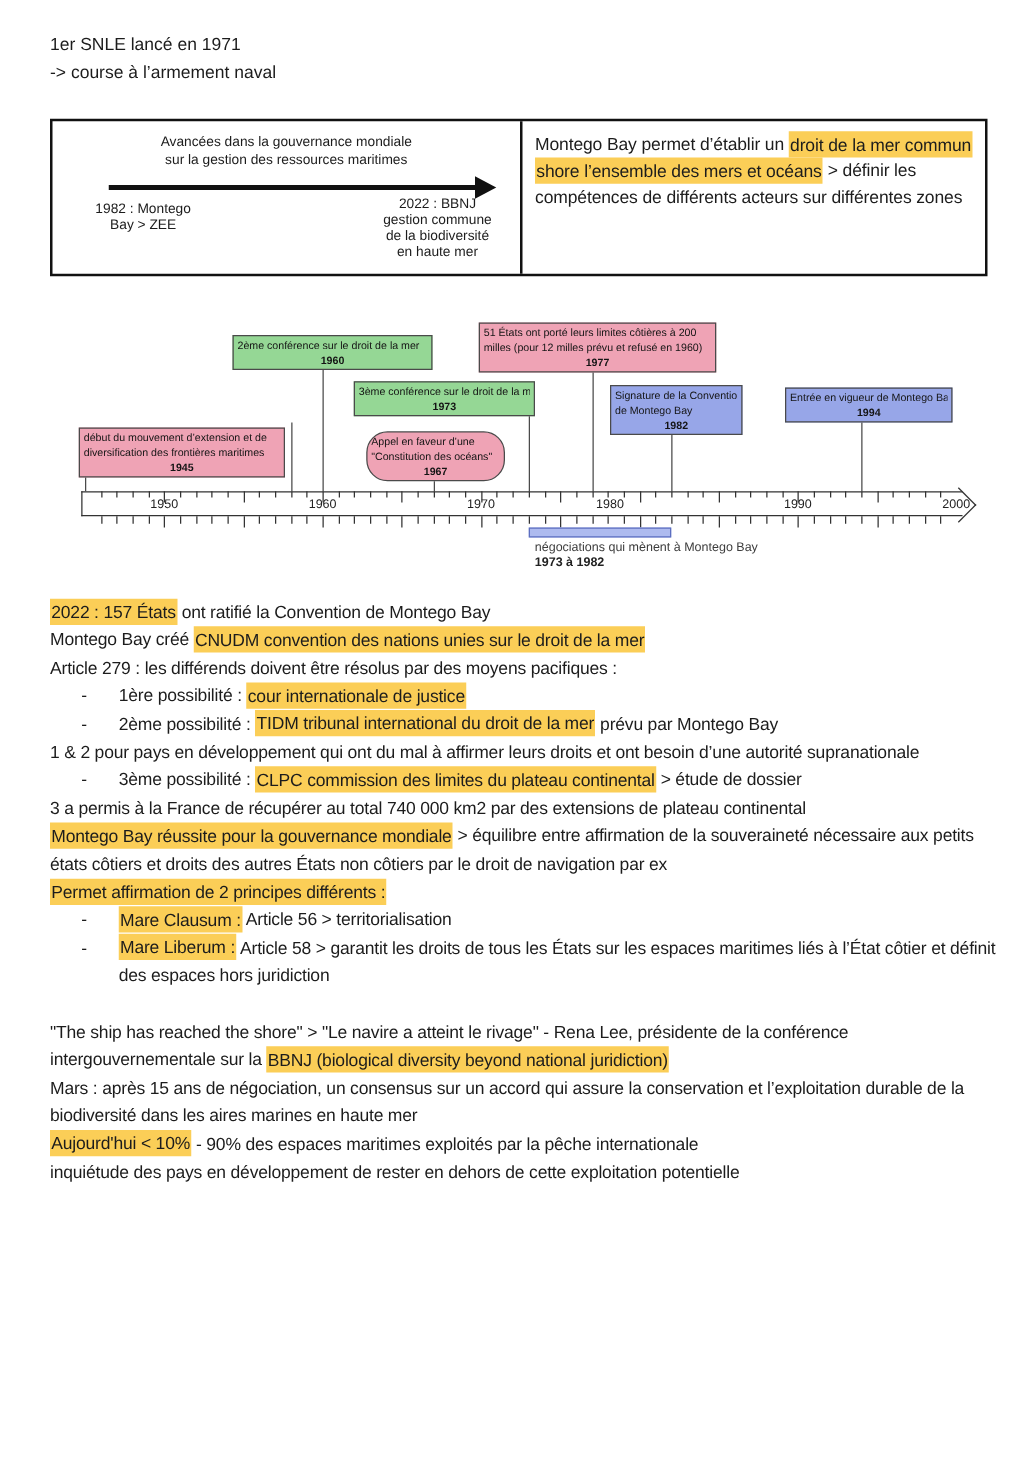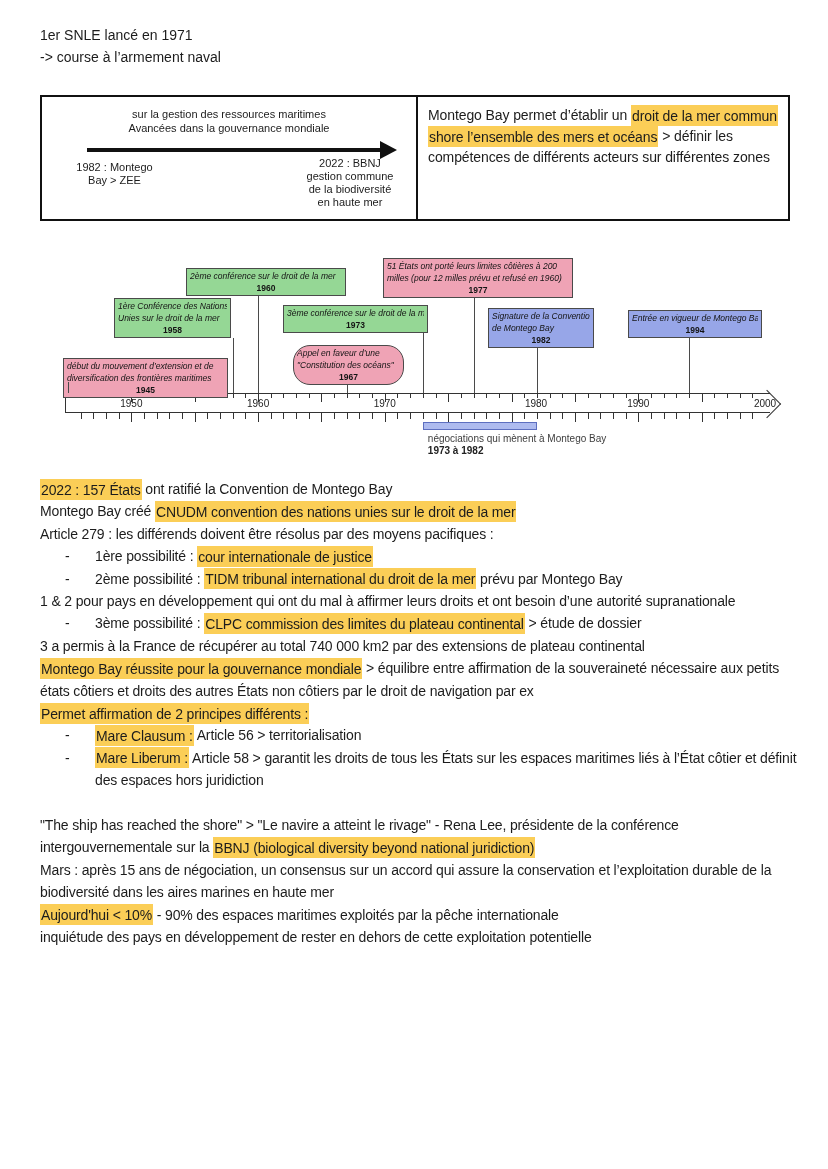--- a/index.html
+++ b/index.html
@@ -24,21 +24,21 @@
     font-size:11px;line-height:13px;}
   .gov-end{position:absolute;left:248px;top:60px;width:120px;text-align:center;
     font-size:11px;line-height:13px;}
   .gov-right{flex:1;padding:8px 10px;font-size:14px;line-height:21px;letter-spacing:-0.1px;}
   mark{background:var(--highlight,#fbce57);color:inherit;padding:2.5px 1px;
     -webkit-box-decoration-break:clone;box-decoration-break:clone;}
   
   .timeline{position:absolute;left:0;top:255px;width:828px;height:210px;}
   .event{position:absolute;border:1px solid #4a4a4a;box-sizing:border-box;
     font-size:8.5px;line-height:12px;padding:1px 3px;color:#141414;}
-  .event .ln{white-space:nowrap;overflow:hidden;font-style:italic;}
+  .event .ln{white-space:nowrap;overflow:hidden;}
   .event .yr{font-weight:bold;text-align:center;}
   .event.green{background:var(--green,#95d795);}
   .event.pink{background:var(--pink,#efa3b5);}
   .event.blue{background:var(--blue,#97a6e8);}
   .connector{position:absolute;width:1px;background:#4a4a4a;}
   .axis-band{position:absolute;left:65px;top:138px;width:705px;height:20px;
     border-top:1px solid #333;border-bottom:1px solid #333;border-left:1px solid #333;box-sizing:border-box;}
   .tick{position:absolute;width:1px;background:#333;}
   .year-label{position:absolute;top:143px;transform:translateX(-50%);
     font-size:10px;color:#222;}
@@ -62,22 +62,22 @@
 <div class="page">
 
   <div class="intro">
     <div>1er SNLE lancé en 1971</div>
     <div>-&gt; course à l’armement naval</div>
   </div>
 
   <div class="gov-box">
     <div class="gov-left">
       <div class="gov-title">
+          <div>Avancées dans la gouvernance mondiale</div>
           <div>sur la gestion des ressources maritimes</div>
-          <div>Avancées dans la gouvernance mondiale</div>
         </div>
       <div class="gov-arrow-line"></div>
       <div class="gov-arrow-head"></div>
       <div class="gov-start">
           <div>1982 : Montego</div>
           <div>Bay &gt; ZEE</div>
         </div>
       <div class="gov-end">
           <div>2022 : BBNJ</div>
           <div>gestion commune</div>
@@ -194,35 +194,30 @@
       <div class="tick" style="left: 714.309px; top: 158px; height: 6px;"></div>
       <div class="tick" style="left: 726.982px; top: 138px; height: 5px;"></div>
       <div class="tick" style="left: 726.982px; top: 158px; height: 6px;"></div>
       <div class="tick" style="left: 739.655px; top: 138px; height: 5px;"></div>
       <div class="tick" style="left: 739.655px; top: 158px; height: 6px;"></div>
       <div class="tick" style="left: 752.327px; top: 138px; height: 5px;"></div>
       <div class="tick" style="left: 752.327px; top: 158px; height: 6px;"></div>
       <div class="year-label" style="left: 131.364px;">1950</div>
       <div class="year-label" style="left: 258.091px;">1960</div>
       <div class="year-label" style="left: 384.818px;">1970</div>
-      <div class="year-label" style="left: 536px;">1980</div>
+      <div class="year-label" style="left: 488px;">1980</div>
       <div class="year-label" style="left: 638.273px;">1990</div>
       <div class="year-label" style="left: 765px;">2000</div>
       <div class="axis-arrow"></div>
-      <div class="event pink" style="left: 63px; top: 103px; width: 165px;">
+      <div class="event pink" style="left: 63px; top: 87px; width: 165px;">
         <div class="ln">début du mouvement d’extension et de</div>
         <div class="ln">diversification des frontières maritimes</div>
         <div class="yr">1945</div>
       </div>
       <div class="connector" style="left: 68px; top: 127px; height: 11px;"></div>
-      <div class="event green" style="left: 114px; top: 43px; width: 117px;">
-        <div class="ln">1ère Conférence des Nations</div>
-        <div class="ln">Unies sur le droit de la mer</div>
-        <div class="yr">1958</div>
-      </div>
       <div class="connector" style="left: 232.745px; top: 83px; height: 55px;"></div>
       <div class="event green" style="left: 186px; top: 13px; width: 160px;">
         <div class="ln">2ème conférence sur le droit de la mer</div>
         <div class="yr">1960</div>
       </div>
       <div class="connector" style="left: 258.091px; top: 41px; height: 97px;"></div>
       <div class="event pink" style="left: 293px; top: 90px; width: 111px; border-radius: 17px;">
         <div class="ln">Appel en faveur d’une</div>
         <div class="ln">"Constitution des océans"</div>
         <div class="yr">1967</div>

